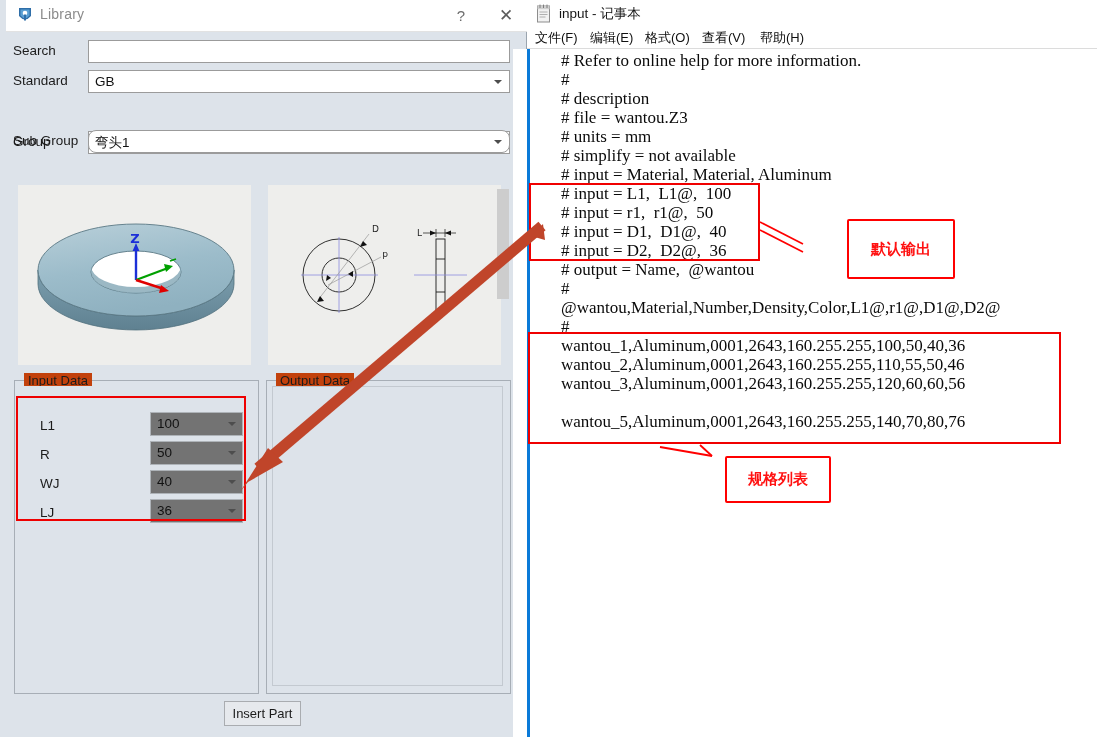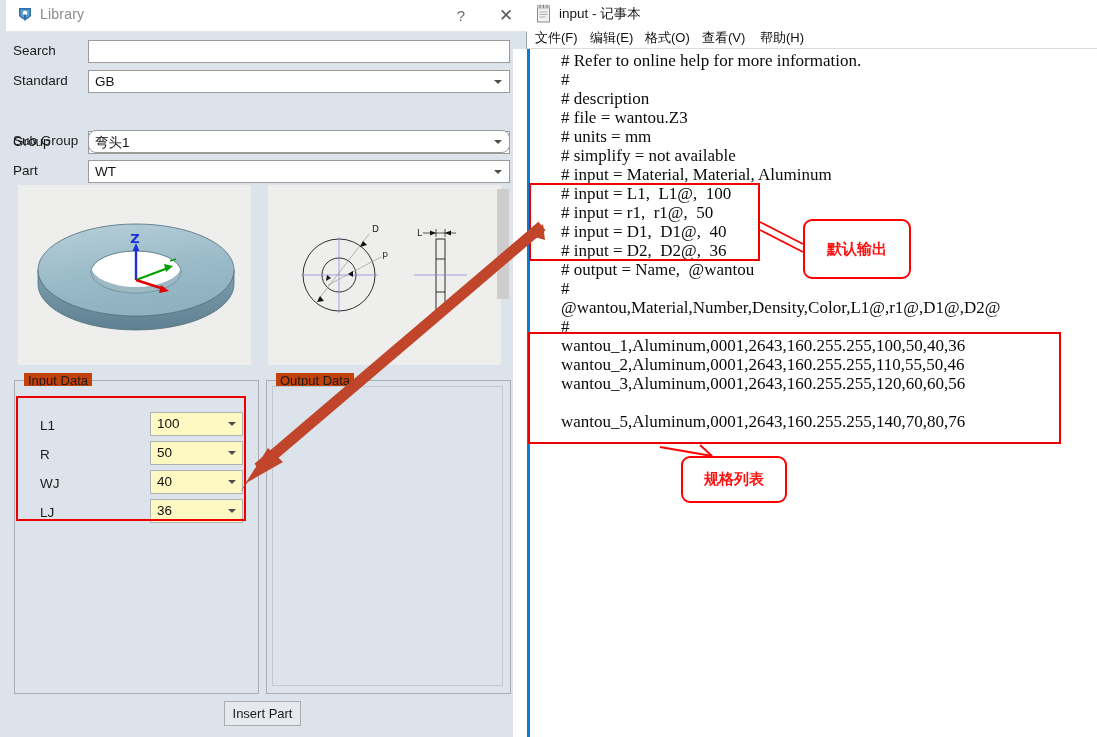--- a/index.html
+++ b/index.html
@@ -66,21 +66,21 @@
   }
   #input-data-box{left:14px;top:380px;width:243px;height:312px;}
   #output-data-box{left:266px;top:380px;width:243px;height:312px;}
   #input-inner{position:absolute;left:5px;top:5px;width:231px;height:300px;background:#dde3ea;}
   #output-inner{position:absolute;left:5px;top:5px;width:231px;height:300px;background:#dde3ea;border:1px solid #c3c9d0;box-sizing:border-box;}
 
   
   .spin-row{position:absolute;left:0;height:29px;}
   .spin-label{position:absolute;left:20px;top:6px;font-size:13.5px;color:#1b1b1b;}
   .spin-field{
-    position:absolute;left:130px;width:93px;height:24px;background:#fef9c3;
+    position:absolute;left:130px;width:93px;height:24px;background:#737373;
     border:1px solid #aeb3b8;box-sizing:border-box;text-align:right;
   }
   .spin-field .sv{position:absolute;left:6px;top:3px;font-size:13.5px;color:#111;}
   .spin-field .scaret{
     position:absolute;right:6px;top:9px;width:0;height:0;
     border-left:4px solid transparent;border-right:4px solid transparent;
     border-top:4px solid #4d4d4d;
   }
 
   
@@ -117,22 +117,23 @@
   #np-scroll-track{position:absolute;left:-17px;top:0;width:14px;height:688px;background:#ffffff;}
   #np-scroll-thumb{position:absolute;left:-16px;top:140px;width:12px;height:110px;background:#cdcdcd;}
 
   
   .red-rect{position:absolute;border:2px solid #f00000;box-sizing:border-box;pointer-events:none;}
   #np-red-inputs{left:529px;top:183px;width:231px;height:78px;}
   #np-red-list{left:528px;top:332px;width:533px;height:112px;}
 
   
   .callout{
-    position:absolute;border:2px solid #ff0000;border-radius:9px;background:#ffffff;
+    position:absolute;border:2px solid #ff0000;border-radius:2px;background:#ffffff;
     box-sizing:border-box;
+    margin-left:44px;
   }
   .callout span{
     display:block;text-align:center;color:#ff1111;
     font-family:"DejaVu Sans",sans-serif;font-weight:600;
   }
   #callout-default{left:803px;top:219px;width:108px;height:60px;}
   #callout-default span{font-size:15px;line-height:56px;}
   #callout-spec{left:681px;top:456px;width:106px;height:47px;}
   #callout-spec span{font-size:15px;line-height:43px;}
 
@@ -198,27 +199,20 @@
   </div>
 
   <div class="form-row" style="top:130px;width:527px;">
     <div class="form-label">Sub Group</div>
     <div class="form-field" style="top:0;border-radius:8px;">
       <div class="fv">弯头1</div>
       <div class="caret"></div>
     </div>
   </div>
 
-  <div class="form-row" style="top:160px;width:527px;">
-    <div class="form-label">Part</div>
-    <div class="form-field" style="top:0;">
-      <div class="fv">WT</div>
-      <div class="caret"></div>
-    </div>
-  </div>
 
   <div id="preview-left">
     <svg width="233" height="180" viewBox="0 0 233 180">
       <defs>
         <linearGradient id="ringTop" x1="0" y1="0" x2="0.3" y2="1">
           <stop offset="0" stop-color="#b8cfd9"></stop>
           <stop offset="0.55" stop-color="#9cbcca"></stop>
           <stop offset="1" stop-color="#8fb1c0"></stop>
         </linearGradient>
         <linearGradient id="ringSide" x1="0" y1="0" x2="0" y2="1">

